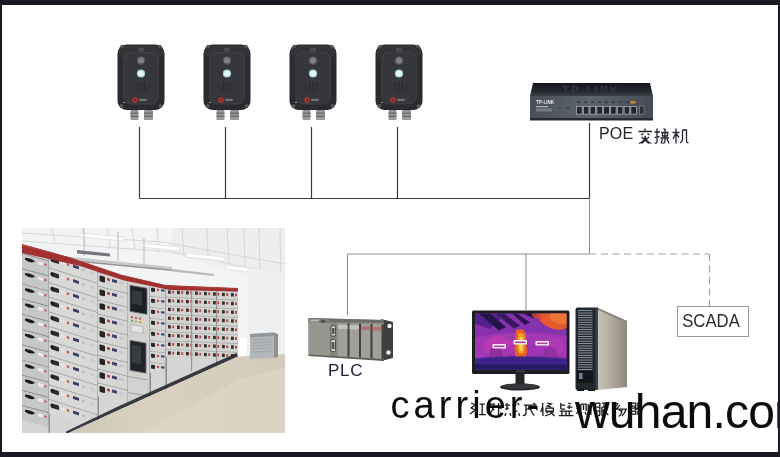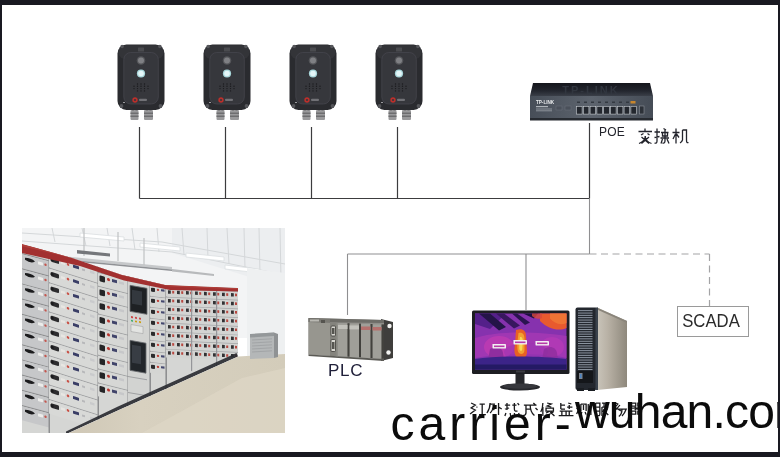--- a/index.html
+++ b/index.html
@@ -153,21 +153,21 @@
       <rect x="81.5" y="24.3" width="5.6" height="7.8"></rect>
       <rect x="88.3" y="24.3" width="5.6" height="7.8"></rect>
       <rect x="95.1" y="24.3" width="5.6" height="7.8"></rect>
       <rect x="101.9" y="24.3" width="5.6" height="7.8"></rect>
     </g>
   </g>
 
   <rect x="110.5" y="24" width="4.5" height="8" fill="#2c3138" stroke="#9aa0a8" stroke-width="0.5"></rect>
 </svg>
 
-<div class="abs" style="left:599px;top:124.5px;font-size:12px;color:#23242c;letter-spacing:0.2px;">POE</div>
+<div class="abs" style="left:599px;top:124.5px;font-size:16px;color:#23242c;letter-spacing:0.2px;">POE</div>
 <svg class="abs" style="left:637px;top:126.5px" width="52" height="19" viewBox="0 0 52 19">
   <g stroke="#23242c" stroke-width="1.3" fill="none">
 
     <path d="M8 1.5 V4 M1.5 4.5 H15 M4 8 L6.5 6.5 M12.5 8 L10.5 6.5 M2 16.5 C6 15 8 12 8.5 9 M14.5 16.5 C10 15 8.5 12 8 9 M4.5 10 L12 16.5 M12 10 L4.5 16.5"></path>
 
     <g transform="translate(17,0)">
       <path d="M3 1.5 V14 C3 16 2 16.5 0.5 16 M0.5 5 H6 M0.5 10.5 L5.5 9.5 M9.5 1.5 L12 3 M7 5.5 H14.5 M8.5 5.5 V9 H13.5 V5.5 M6.5 11 H15 M11 2 V13.5 C11 15.5 10.5 16.5 8.5 16 M8.5 12 L7 16.5 M13 12 L15 16.5"></path>
     </g>
 
     <g transform="translate(35,0)">
@@ -588,19 +588,19 @@
     <g transform="translate(135,0)">
       <path d="M4 2 L6 3 C4.5 5 3 6.5 1 8 M8 4 C6 7 4 9 1.5 11 M3 6 L9 10 M6 8 H14 C13 11 12 13 10 15 M10 8 C10 12 9 14 7 15.5"></path>
     </g>
 
     <g transform="translate(152,0)">
       <path d="M2 2 H6 V5 H2 Z M8 2 H12 V5 H8 Z M1 7 H13 M5 6 L9 9 M9 6 L5 9 M2 10 H6 V13 H2 Z M8 10 H12 V13 H8 Z"></path>
     </g>
   </g>
 </svg>
 
-<div class="abs" style="left:390.5px;top:384px;font-size:48px;color:#0b0b0b;letter-spacing:4.05px;white-space:nowrap;margin-top:12px;">carrier-</div>
+<div class="abs" style="left:390.5px;top:384px;font-size:38px;color:#0b0b0b;letter-spacing:4.05px;white-space:nowrap;">carrier-</div>
 <div class="abs" style="left:575px;top:384px;font-size:48px;color:#0b0b0b;letter-spacing:-0.8px;white-space:nowrap;">wuhan.com</div>
 
 <div class="abs" id="f-top"></div>
 <div class="abs" id="f-bot"></div>
 <div class="abs" id="f-left"></div>
 <div class="abs" id="f-right"></div>
 
 </body></html>

